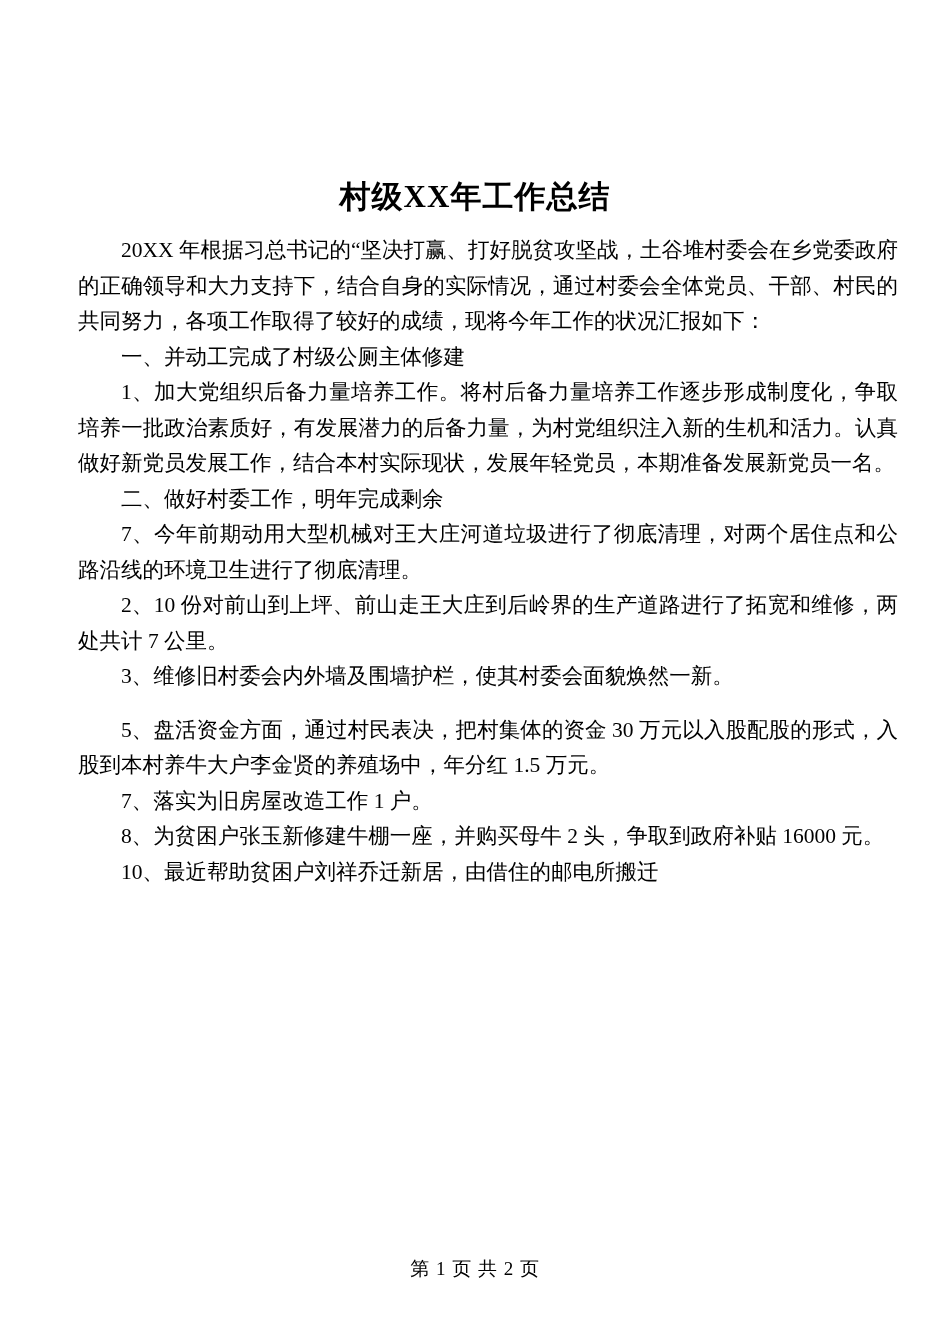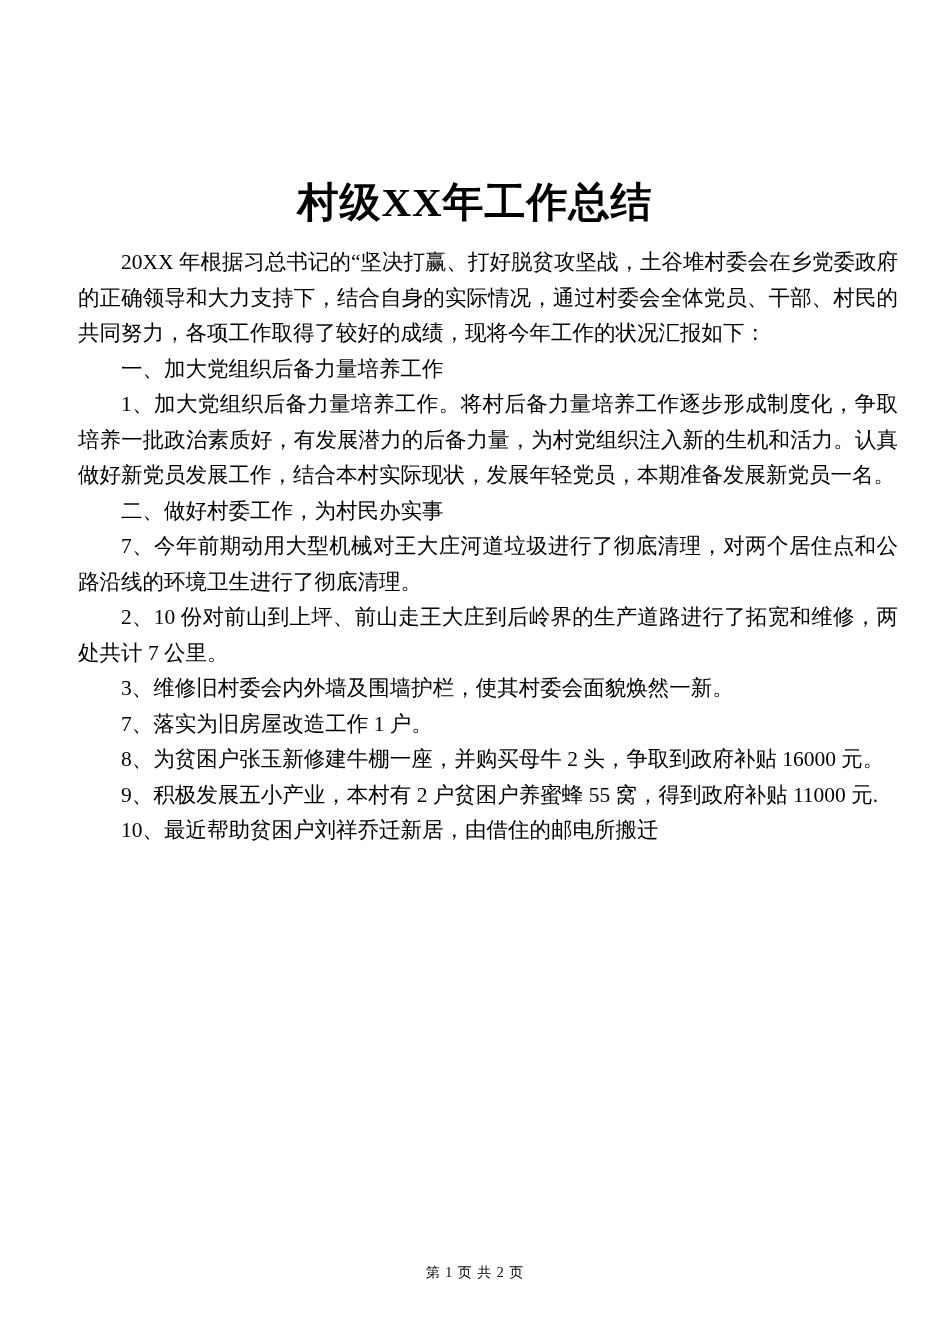--- a/index.html
+++ b/index.html
@@ -17,21 +17,21 @@
   }
   .page {
     width: 950px;
     height: 1344px;
     box-sizing: border-box;
     padding: 0;
     position: relative;
   }
   .doc-title {
     text-align: center;
-    font-size: 41px;
+    font-size: 31px;
     font-weight: bold;
     letter-spacing: 1px;
     margin: 0;
     padding-top: 178px;
     line-height: 1.2;
     font-family: "Liberation Serif", "DejaVu Serif", serif;
   }
   .body-text {
     margin: 0;
     padding: 18px 52px 0 78px;
@@ -48,40 +48,40 @@
   }
   .para.spaced {
     margin-top: 18px;
   }
   .footer {
     position: absolute;
     left: 0;
     right: 0;
     bottom: 62px;
     text-align: center;
-    font-size: 14px;
+    font-size: 19px;
     letter-spacing: 1px;
   }
 </style>
 </head>
 <body>
 
 <div class="page">
 
   <h1 class="doc-title">村级XX年工作总结</h1>
 
   <div class="body-text">
     <p class="para">20XX 年根据习总书记的“坚决打赢、打好脱贫攻坚战，土谷堆村委会在乡党委政府的正确领导和大力支持下，结合自身的实际情况，通过村委会全体党员、干部、村民的共同努力，各项工作取得了较好的成绩，现将今年工作的状况汇报如下：</p>
-    <p class="para">一、加大党组织后备力量培养工作</p>
+    <p class="para">一、并动工完成了村级公厕主体修建</p>
     <p class="para">1、加大党组织后备力量培养工作。将村后备力量培养工作逐步形成制度化，争取培养一批政治素质好，有发展潜力的后备力量，为村党组织注入新的生机和活力。认真做好新党员发展工作，结合本村实际现状，发展年轻党员，本期准备发展新党员一名。</p>
-    <p class="para">二、做好村委工作，为村民办实事</p>
+    <p class="para">二、做好村委工作，明年完成剩余</p>
     <p class="para">7、今年前期动用大型机械对王大庄河道垃圾进行了彻底清理，对两个居住点和公路沿线的环境卫生进行了彻底清理。</p>
     <p class="para">2、10 份对前山到上坪、前山走王大庄到后岭界的生产道路进行了拓宽和维修，两处共计 7 公里。</p>
     <p class="para">3、维修旧村委会内外墙及围墙护栏，使其村委会面貌焕然一新。</p>
+    <p class="para spaced">5、盘活资金方面，通过村民表决，把村集体的资金 30 万元以入股配股的形式，入股到本村养牛大户李金贤的养殖场中，年分红 1.5 万元。</p>
     <p class="para">7、落实为旧房屋改造工作 1 户。</p>
     <p class="para">8、为贫困户张玉新修建牛棚一座，并购买母牛 2 头，争取到政府补贴 16000 元。</p>
-    <p class="para">9、积极发展五小产业，本村有 2 户贫困户养蜜蜂 55 窝，得到政府补贴 11000 元.</p>
     <p class="para">10、最近帮助贫困户刘祥乔迁新居，由借住的邮电所搬迁</p>
   </div>
 
   <div class="footer">第 1 页  共 2 页</div>
 
 </div>
 
 </body></html>

